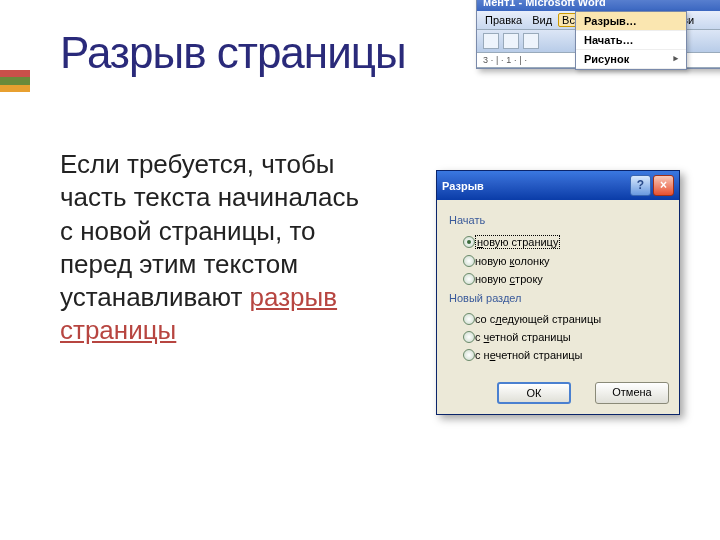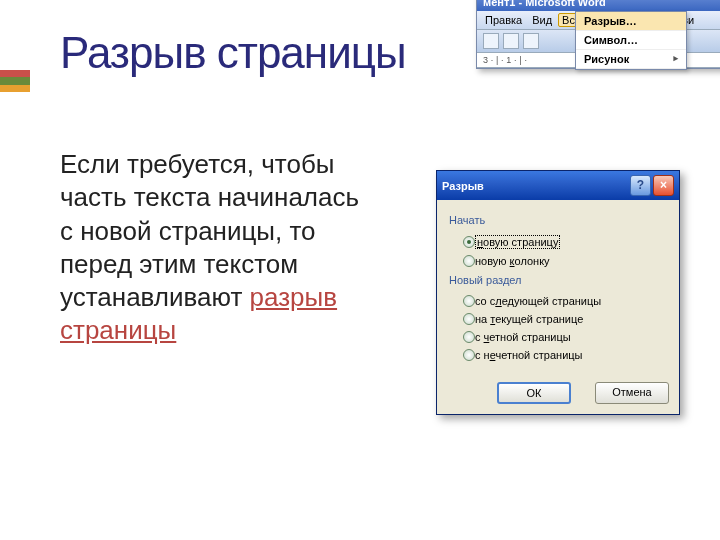--- a/index.html
+++ b/index.html
@@ -75,21 +75,21 @@
   <div class="word-toolbar">
     <div class="tb-icon"></div>
     <div class="tb-icon"></div>
     <div class="tb-icon"></div>
   </div>
   <div class="word-ruler">
     <span>3 · | · 1 · | ·</span>
   </div>
   <div class="word-dropdown">
     <div class="sel">Разрыв…</div>
-    <div>Символ…</div>
+    <div>Начать…</div>
     <div class="arrow">Рисунок</div>
   </div>
 </div>
 
 <div class="dialog">
   <div class="dlg-titlebar">
     <span class="t">Разрыв</span>
     <div class="dlg-btn dlg-help">?</div>
     <div class="dlg-btn">×</div>
   </div>
@@ -97,30 +97,30 @@
     <div class="dlg-label">Начать</div>
     <div class="dlg-group">
       <div class="radio-row focused">
         <div class="radio checked"></div>
         <span class="rlabel"><span></span><span class="u">н</span><span>овую страницу</span></span>
       </div>
       <div class="radio-row">
         <div class="radio"></div>
         <span class="rlabel"><span>новую </span><span class="u">к</span><span>олонку</span></span>
       </div>
+      <div class="radio-row">
+        <div class="radio"></div>
+        <span class="rlabel"><span>новую </span><span class="u">с</span><span>троку</span></span>
+      </div>
     </div>
     <div class="dlg-label">Новый раздел</div>
     <div class="dlg-group">
       <div class="radio-row">
         <div class="radio"></div>
         <span class="rlabel"><span>со с</span><span class="u">л</span><span>едующей страницы</span></span>
-      </div>
-      <div class="radio-row">
-        <div class="radio"></div>
-        <span class="rlabel"><span>на </span><span class="u">т</span><span>екущей странице</span></span>
       </div>
       <div class="radio-row">
         <div class="radio"></div>
         <span class="rlabel"><span>с </span><span class="u">ч</span><span>етной страницы</span></span>
       </div>
       <div class="radio-row">
         <div class="radio"></div>
         <span class="rlabel"><span>с н</span><span class="u">е</span><span>четной страницы</span></span>
       </div>
     </div>

